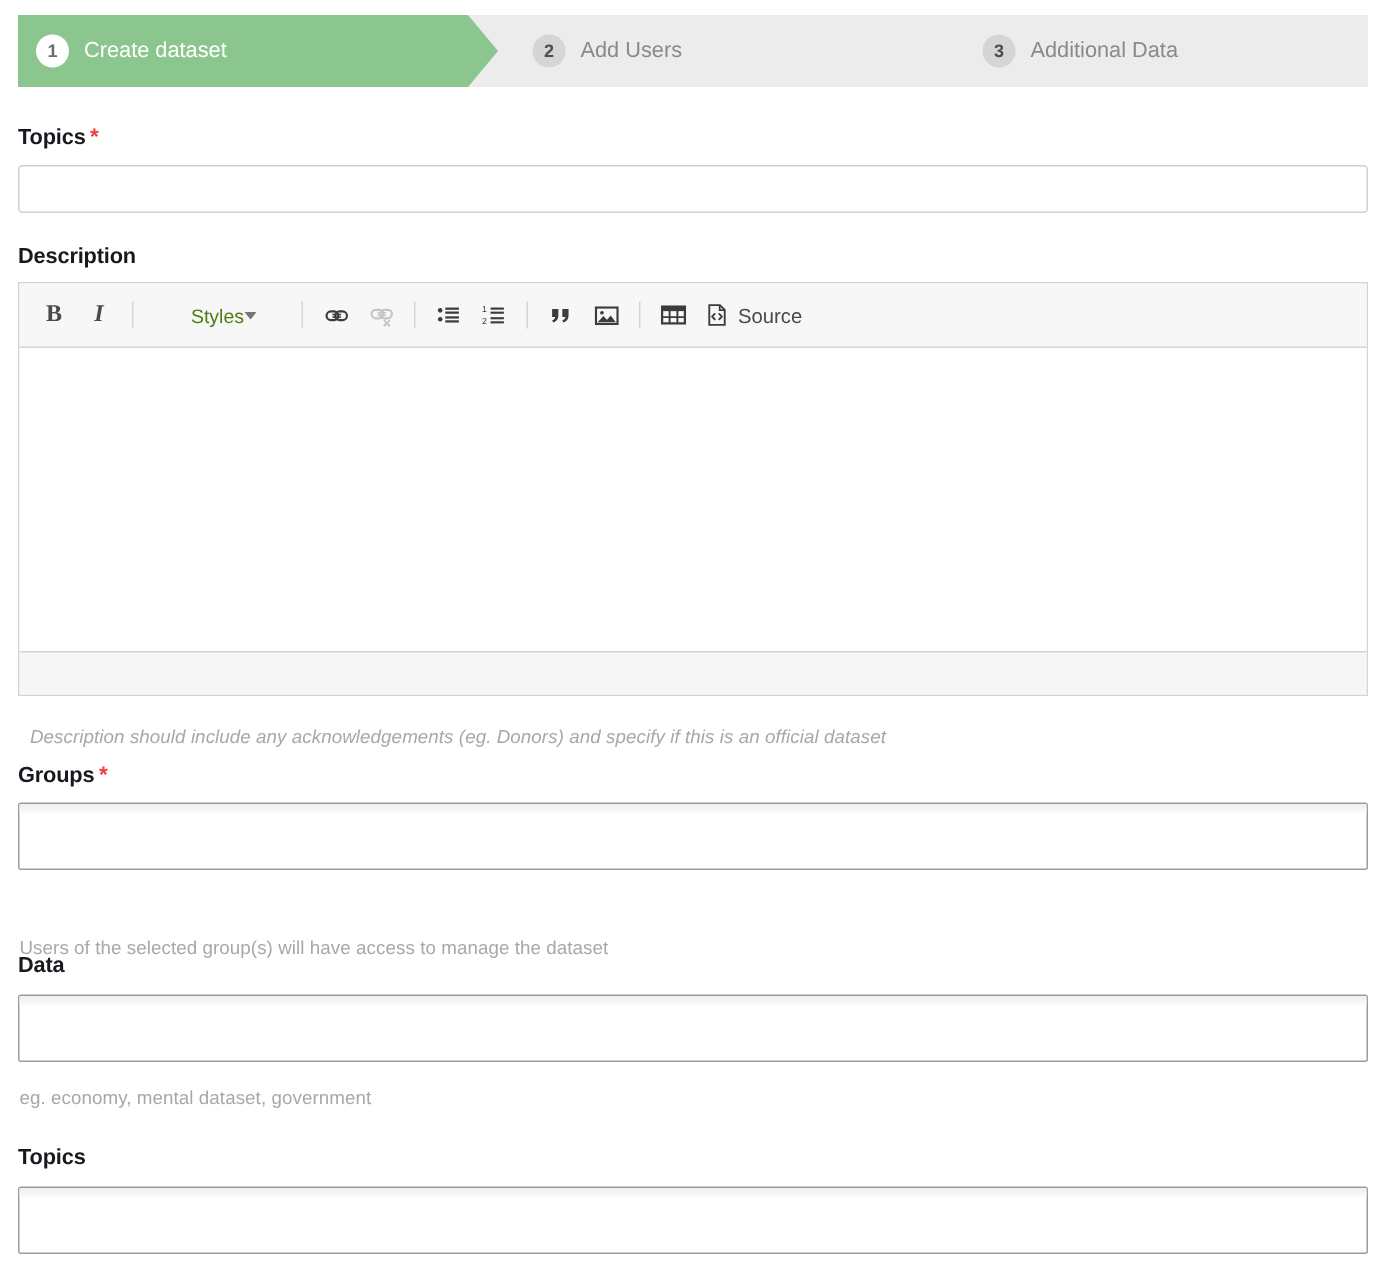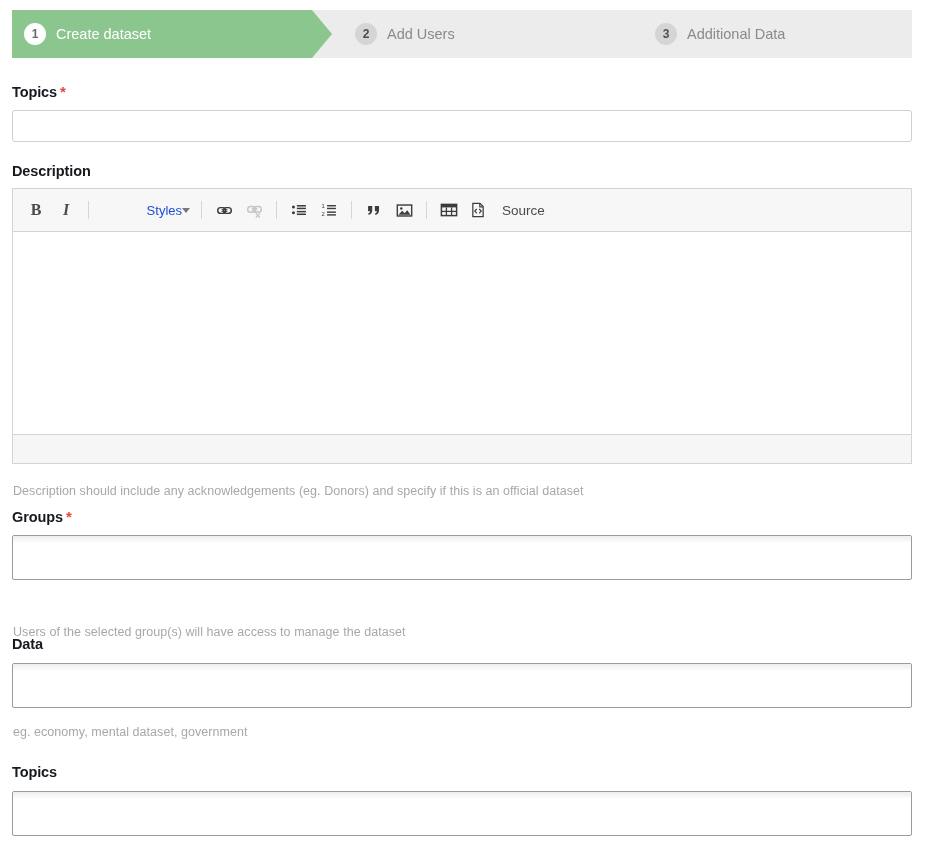--- a/index.html
+++ b/index.html
@@ -171,40 +171,40 @@
     background: #d6d6d6;
     margin: 0 7px;
     flex: 0 0 auto;
   }
   .tb-bold { font-family: "Liberation Serif", serif; font-weight: bold; font-size: 16px; }
   .tb-italic { font-family: "Liberation Serif", serif; font-style: italic; font-weight: bold; font-size: 16px; }
 
   .styles-combo {
     display: flex;
     align-items: center;
-    justify-content: flex-end;
+    justify-content: center;
     width: 92px;
     height: 26px;
     margin-left: 6px;
     padding: 0 4px 0 6px;
     box-sizing: border-box;
     font-size: 13px;
-    color: #1d4ed8;
+    color: #4d7c0f;
     cursor: pointer;
   }
   .caret {
     width: 0; height: 0;
     border-left: 4px solid transparent;
     border-right: 4px solid transparent;
     border-top: 5px solid #777;
   }
   .source-btn {
     display: flex;
     align-items: center;
-    gap: 16px;
+    gap: 6px;
     height: 26px;
     padding: 0 6px;
     font-size: 13.5px;
     color: #4a4a4a;
     cursor: pointer;
   }
   .editor-body {
     height: 202px;
     background: #ffffff;
   }
@@ -352,21 +352,21 @@
           <path d="M7.3 8.2L5.3 10.2l2.0 2.0M10.7 8.2l2.0 2.0-2.0 2.0" fill="none" stroke="#3c3c3c" stroke-width="1.4" stroke-linecap="round" stroke-linejoin="round"></path>
         </svg>
         <span>Source</span>
       </div>
     </div>
 
     <div class="editor-body"></div>
     <div class="editor-footer"></div>
   </div>
 
-  <div class="hint" style="left:13px; top:484px;">Description should include any acknowledgements (eg. Donors) and specify if this is an official dataset</div>
+  <div class="hint" style="left:20px; top:484px;font-style:italic;">Description should include any acknowledgements (eg. Donors) and specify if this is an official dataset</div>
 
   <div class="field-label" style="left:12px; top:508px;">
     <span>Groups</span><span class="req">*</span>
   </div>
   <div class="select-box" style="top:535px; width:900px; height:45px;"></div>
   <div class="hint" style="left:13px; top:625px;">Users of the selected group(s) will have access to manage the dataset</div>
 
   <div class="field-label" style="left:12px; top:636px;">
     <span>Data</span>
   </div>

